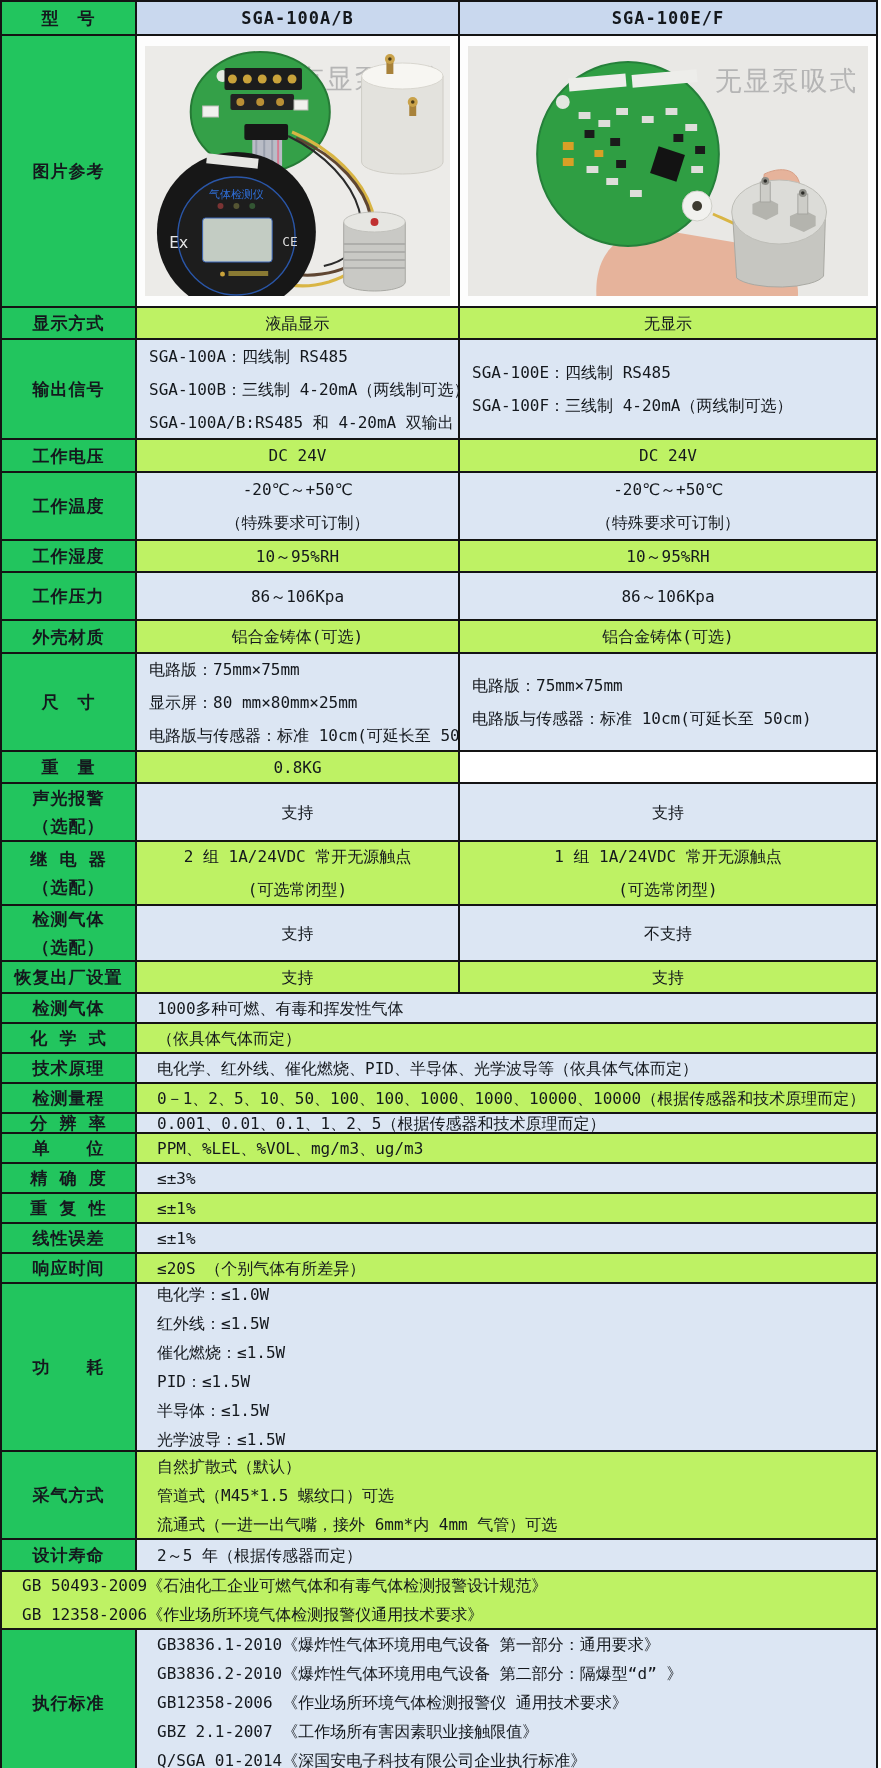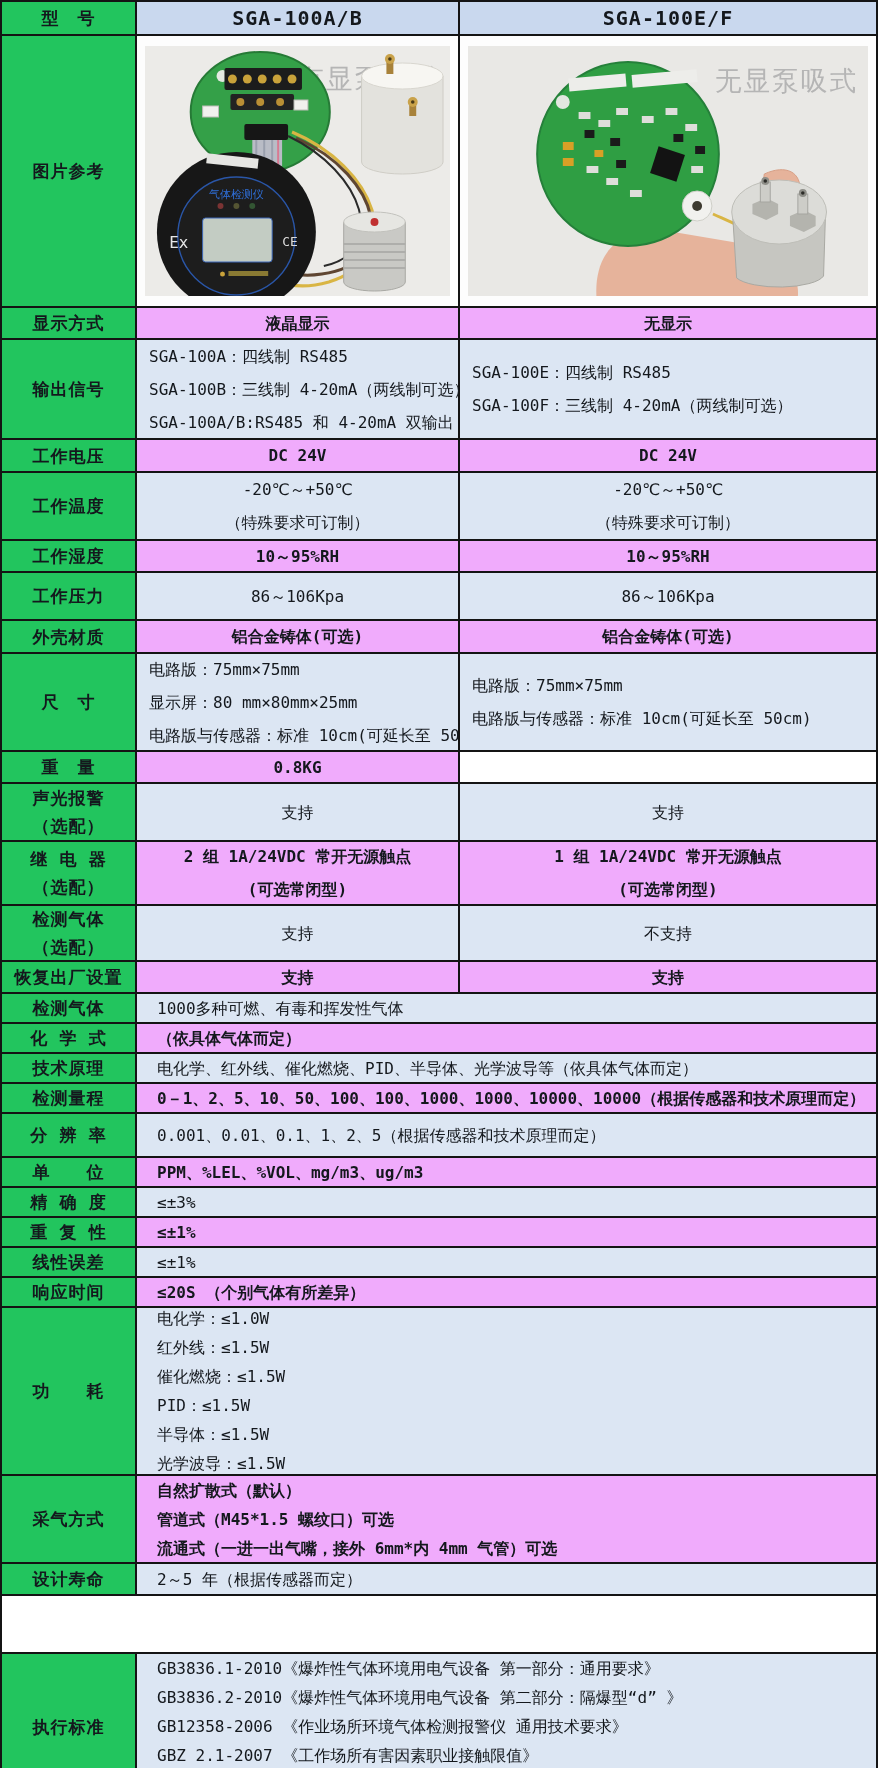--- a/index.html
+++ b/index.html
@@ -44,28 +44,28 @@
   .full {
     flex: 1 1 auto;
     display: flex; flex-direction: column;
     justify-content: center; align-items: flex-start;
     padding-left: 20px;
     font-size: 16px;
   }
   .full .line { line-height: 29px; white-space: nowrap; }
 
   
-  .sa .va, .sa .vb, .sa .full { background: #f0abfc; font-weight: bold; }
+  .sa .va, .sa .vb, .sa .full { background: #bef264; }
   .sb .va, .sb .vb, .sb .full { background: #dce6f3; }
 
   
   .hrow .hc {
     background: #c9d8ee;
     display: flex; align-items: center; justify-content: center;
-    font-size: 20px; font-weight: 600; letter-spacing: 1px;
+    font-size: 17px; font-weight: 600; letter-spacing: 1px;
   }
 
   
   .pcell {
     background: #fdfdfd;
     display: flex; align-items: center; justify-content: center;
     padding: 10px 8px;
   }
   .photo { width: 100%; height: 100%; background: #ecebe8; overflow: hidden; }
   .photo svg { display: block; width: 100%; height: 100%; }
@@ -400,21 +400,21 @@
       </div>
   </div>
 
   <div class="row sa" style="height:30px">
     <div class="lc">检测量程</div>
     <div class="full">
         <div class="line">0－1、2、5、10、50、100、100、1000、1000、10000、10000（根据传感器和技术原理而定）</div>
       </div>
   </div>
 
-  <div class="row sb" style="height:44px">
+  <div class="row sb" style="height:20px">
     <div class="lc">分 辨 率</div>
     <div class="full">
         <div class="line">0.001、0.01、0.1、1、2、5（根据传感器和技术原理而定）</div>
       </div>
   </div>
 
   <div class="row sa" style="height:30px">
     <div class="lc">单　　位</div>
     <div class="full">
         <div class="line">PPM、%LEL、%VOL、mg/m3、ug/m3</div>
@@ -471,20 +471,24 @@
   </div>
 
   <div class="row sb" style="height:32px">
     <div class="lc">设计寿命</div>
     <div class="full">
         <div class="line">2～5 年（根据传感器而定）</div>
       </div>
   </div>
 
   <div class="row sa" style="height:58px">
+    <div class="full">
+      <div class="line">GB 50493-2009《石油化工企业可燃气体和有毒气体检测报警设计规范》</div>
+      <div class="line">GB 12358-2006《作业场所环境气体检测报警仪通用技术要求》</div>
+    </div>
   </div>
 
   <div class="row sb" style="height:145px">
     <div class="lc">执行标准</div>
     <div class="full">
       <div class="line">GB3836.1-2010《爆炸性气体环境用电气设备 第一部分：通用要求》</div>
       <div class="line">GB3836.2-2010《爆炸性气体环境用电气设备 第二部分：隔爆型“d” 》</div>
       <div class="line">GB12358-2006 《作业场所环境气体检测报警仪 通用技术要求》</div>
       <div class="line">GBZ 2.1-2007 《工作场所有害因素职业接触限值》</div>
       <div class="line">Q/SGA 01-2014《深国安电子科技有限公司企业执行标准》</div>

